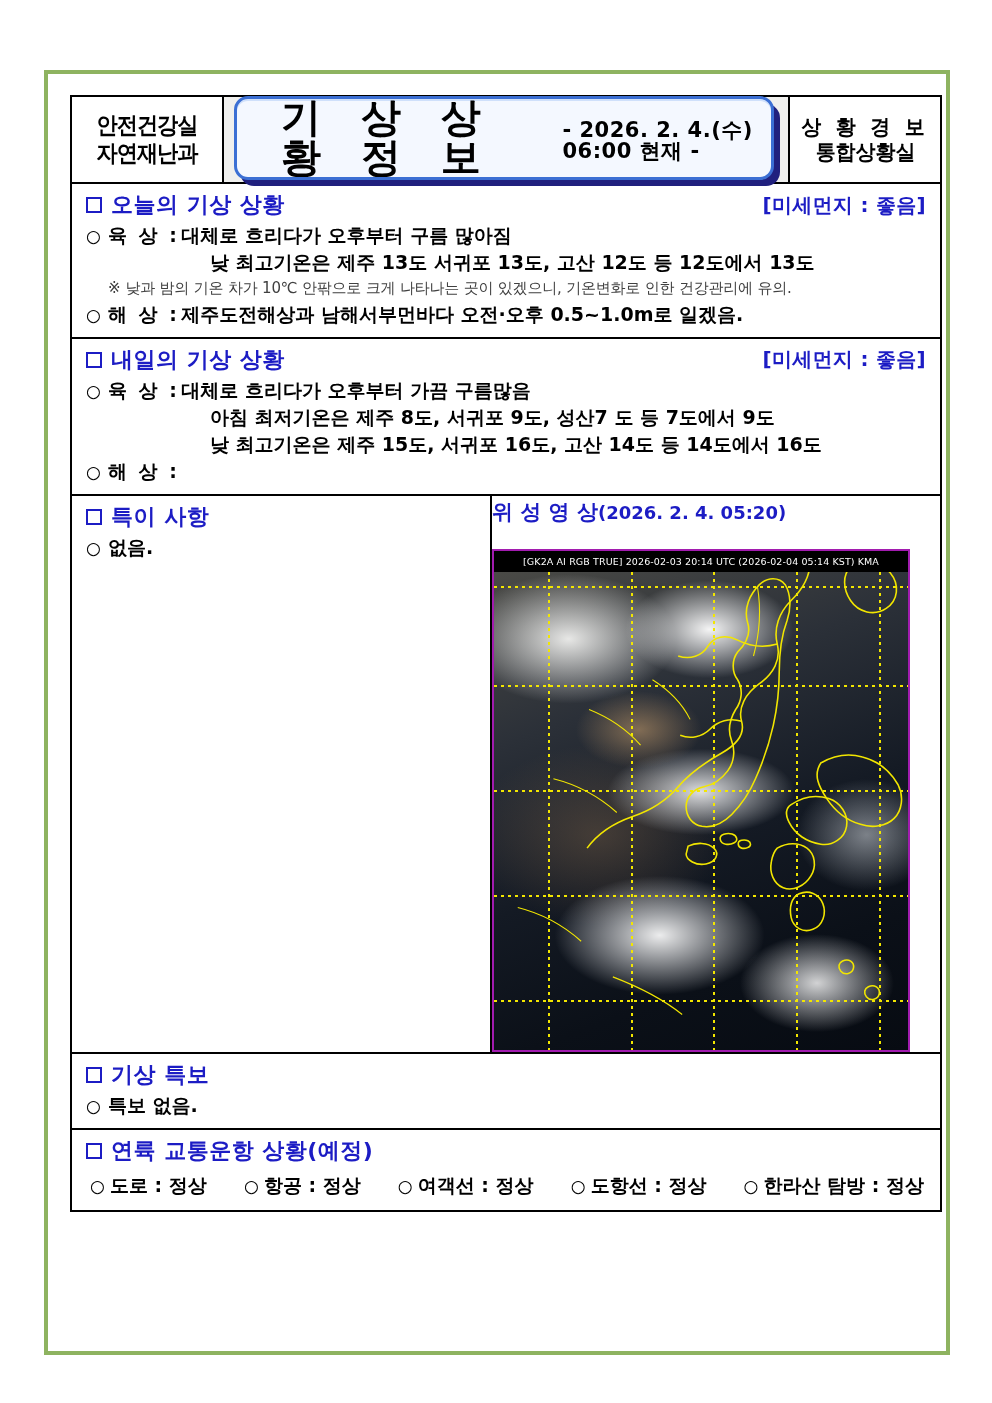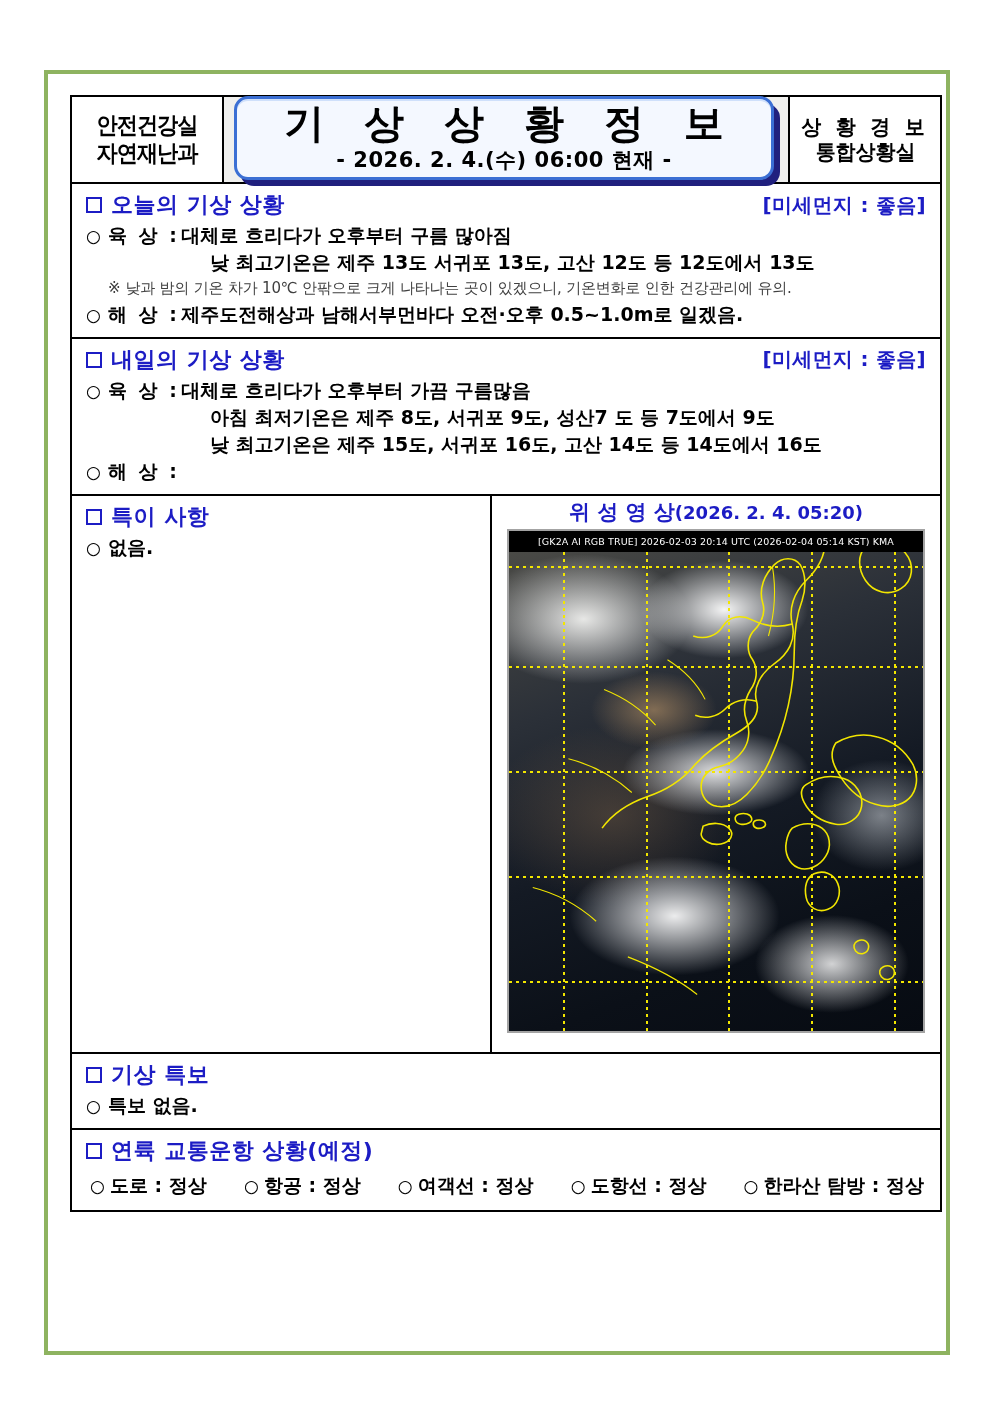--- a/index.html
+++ b/index.html
@@ -109,24 +109,25 @@
     position: absolute;
     left: 0;
     top: 0;
     right: 4px;
     bottom: 0;
     background: #f4f8ff;
     border: 3px solid #3b6fd4;
     border-radius: 14px;
     box-shadow: inset 0 2px 0 #cfe0fb;
     display: flex;
-    flex-direction: column;
+    flex-direction: row;
     align-items: center;
     justify-content: center;
     overflow: hidden;
+    padding-left: 31px;
   }
   .plaque-title {
     font-family: "DejaVu Sans", sans-serif;
     font-size: 40px;
     font-weight: bold;
     letter-spacing: 13px;
     color: #000;
     line-height: 1;
     padding-left: 13px;
     margin-top: -2px;
@@ -234,38 +235,39 @@
     box-sizing: border-box;
     border-right: 2px solid #000;
     padding: 6px 14px 9px 14px;
   }
   .split-right {
     flex: 1 1 auto;
     box-sizing: border-box;
     padding: 5px 0 0 0;
     display: flex;
     flex-direction: column;
-    align-items: center;
+    align-items: flex-start;
+    gap: 20px;
   }
   .sat-title {
     font-family: "DejaVu Sans", sans-serif;
     font-weight: bold;
     color: #1c1cc4;
     font-size: 21px;
     line-height: 1.1;
     margin-bottom: 5px;
     white-space: nowrap;
   }
   .sat-title .sat-date { font-size: 18px; }
 
   .sat-wrap {
     position: relative;
     width: 418px;
     height: 504px;
-    border: 2px solid #a3a3a3;
+    border: 2px solid #a21caf;
     box-sizing: border-box;
     background: #000;
     overflow: hidden;
   }
   .sat-caption {
     position: absolute;
     left: 0; top: 0; right: 0;
     height: 21px;
     background: #000;
     color: #fff;

